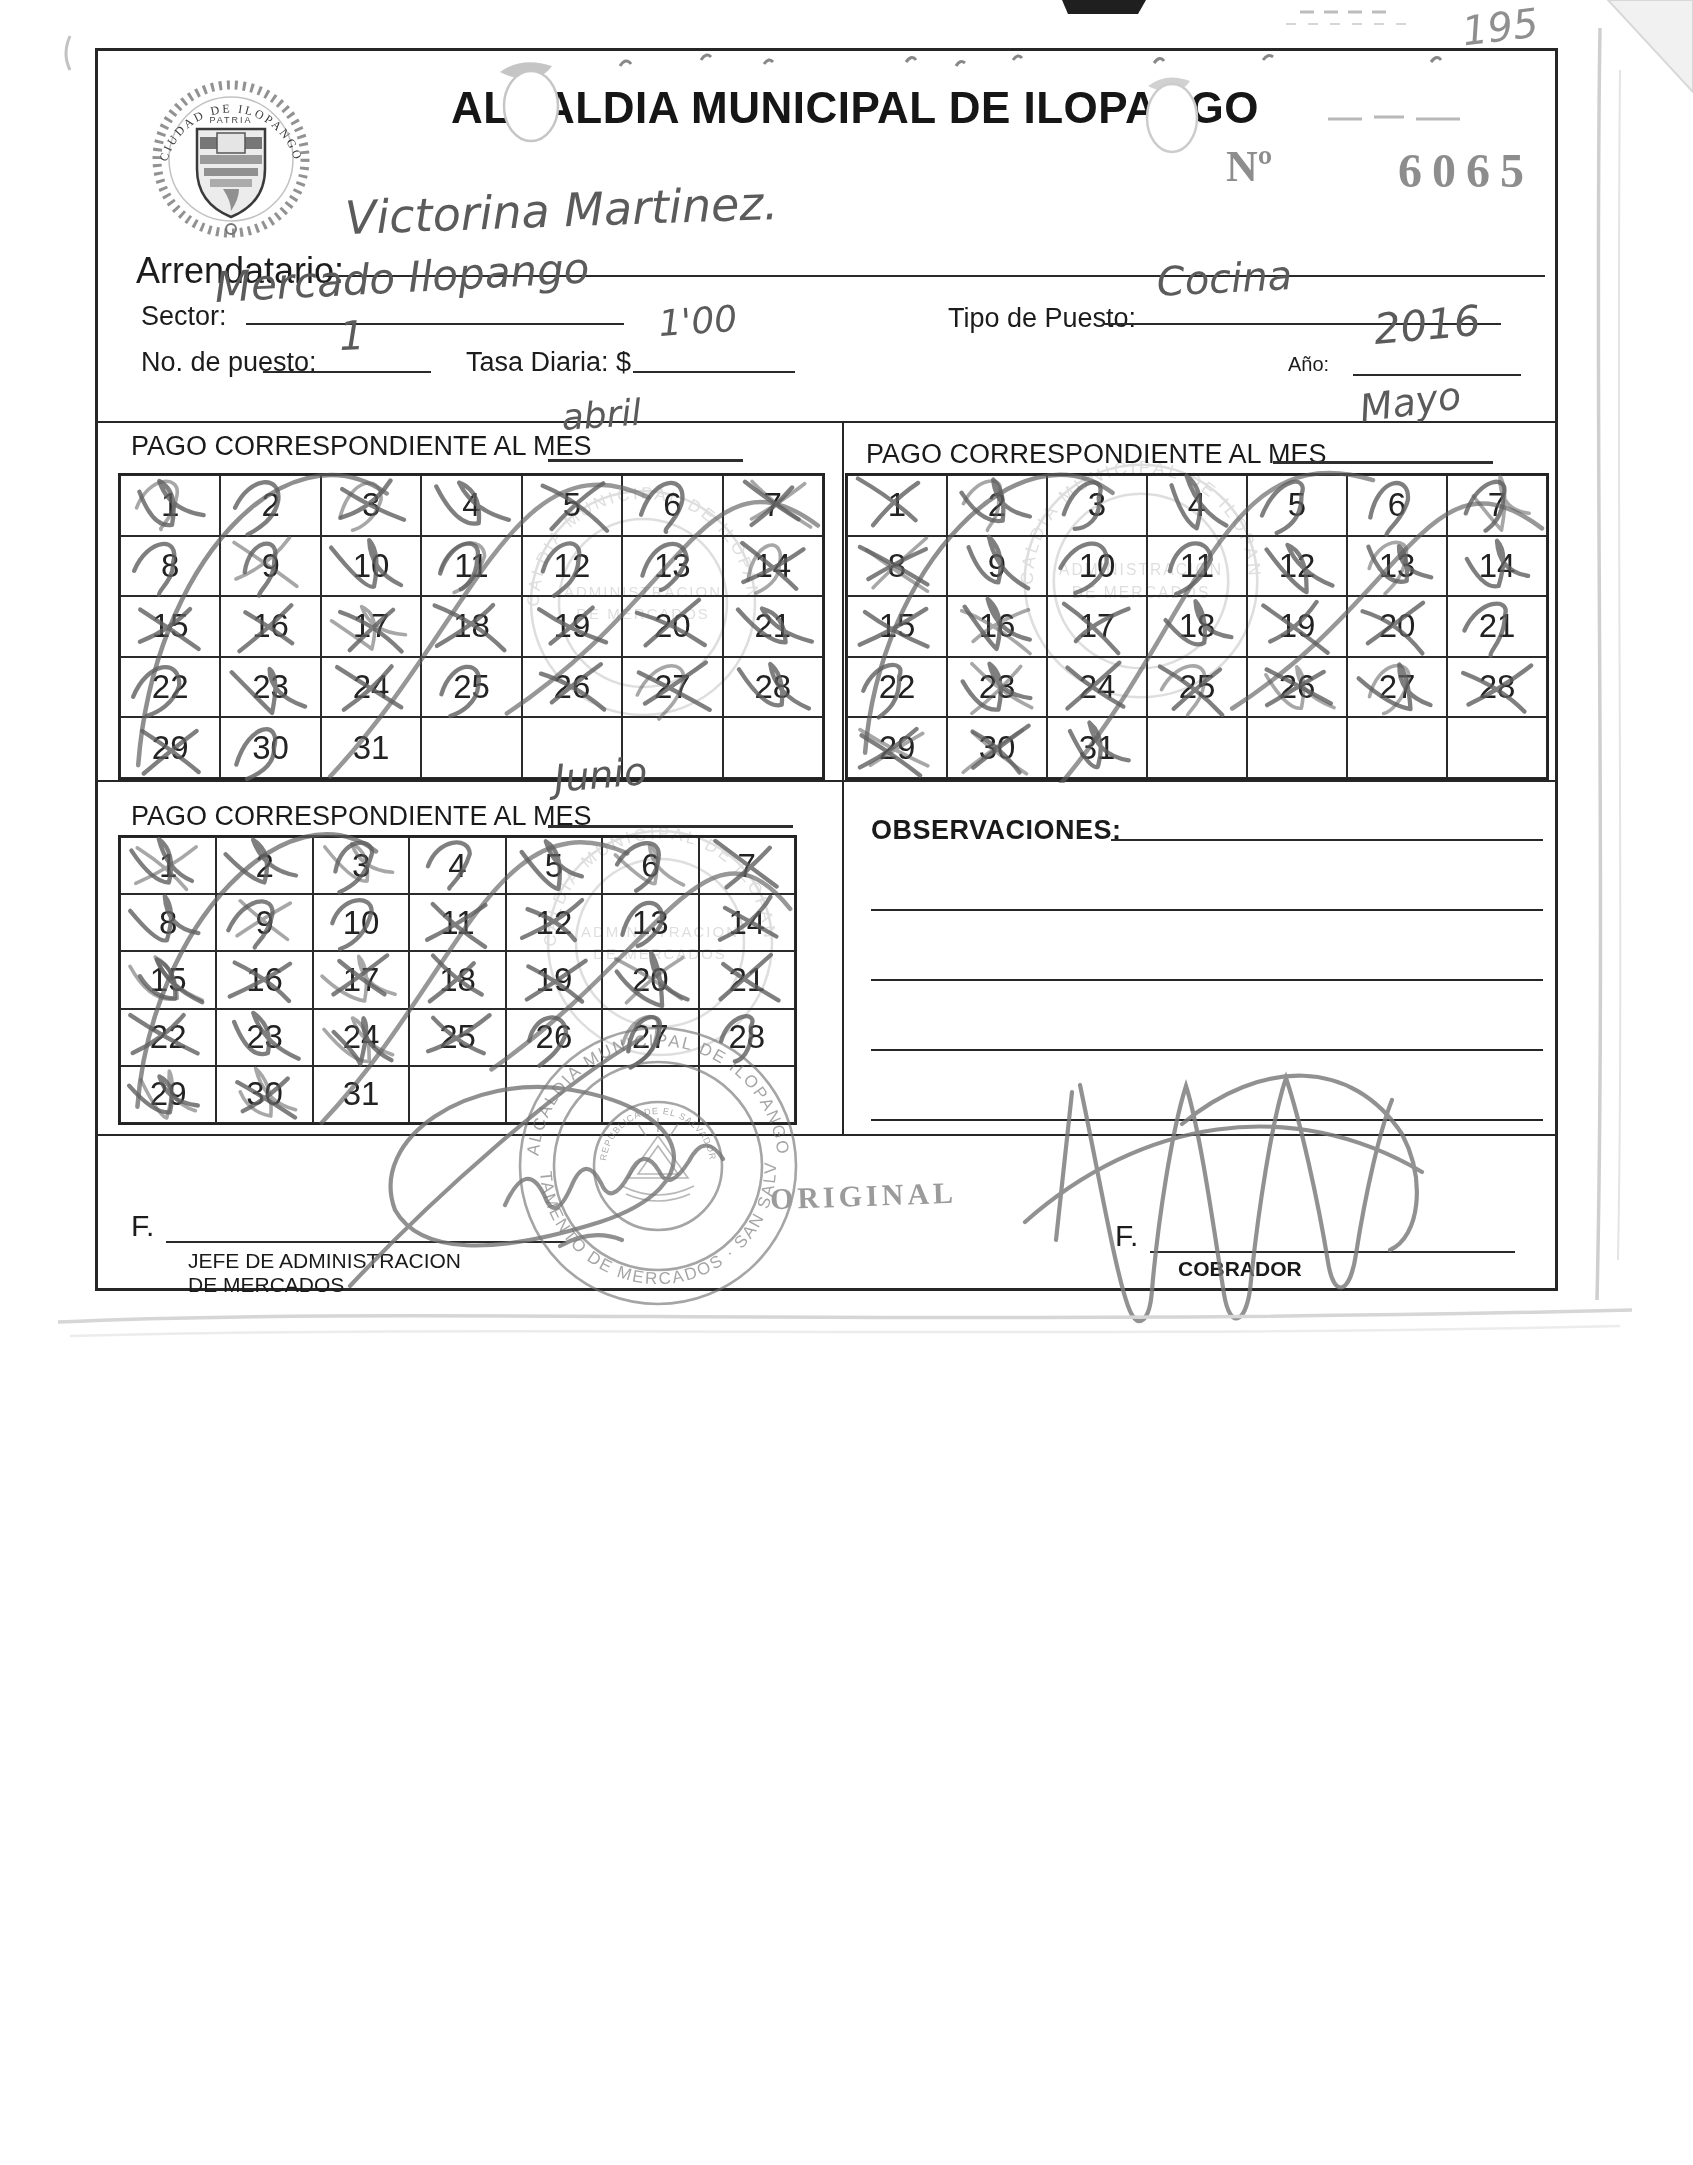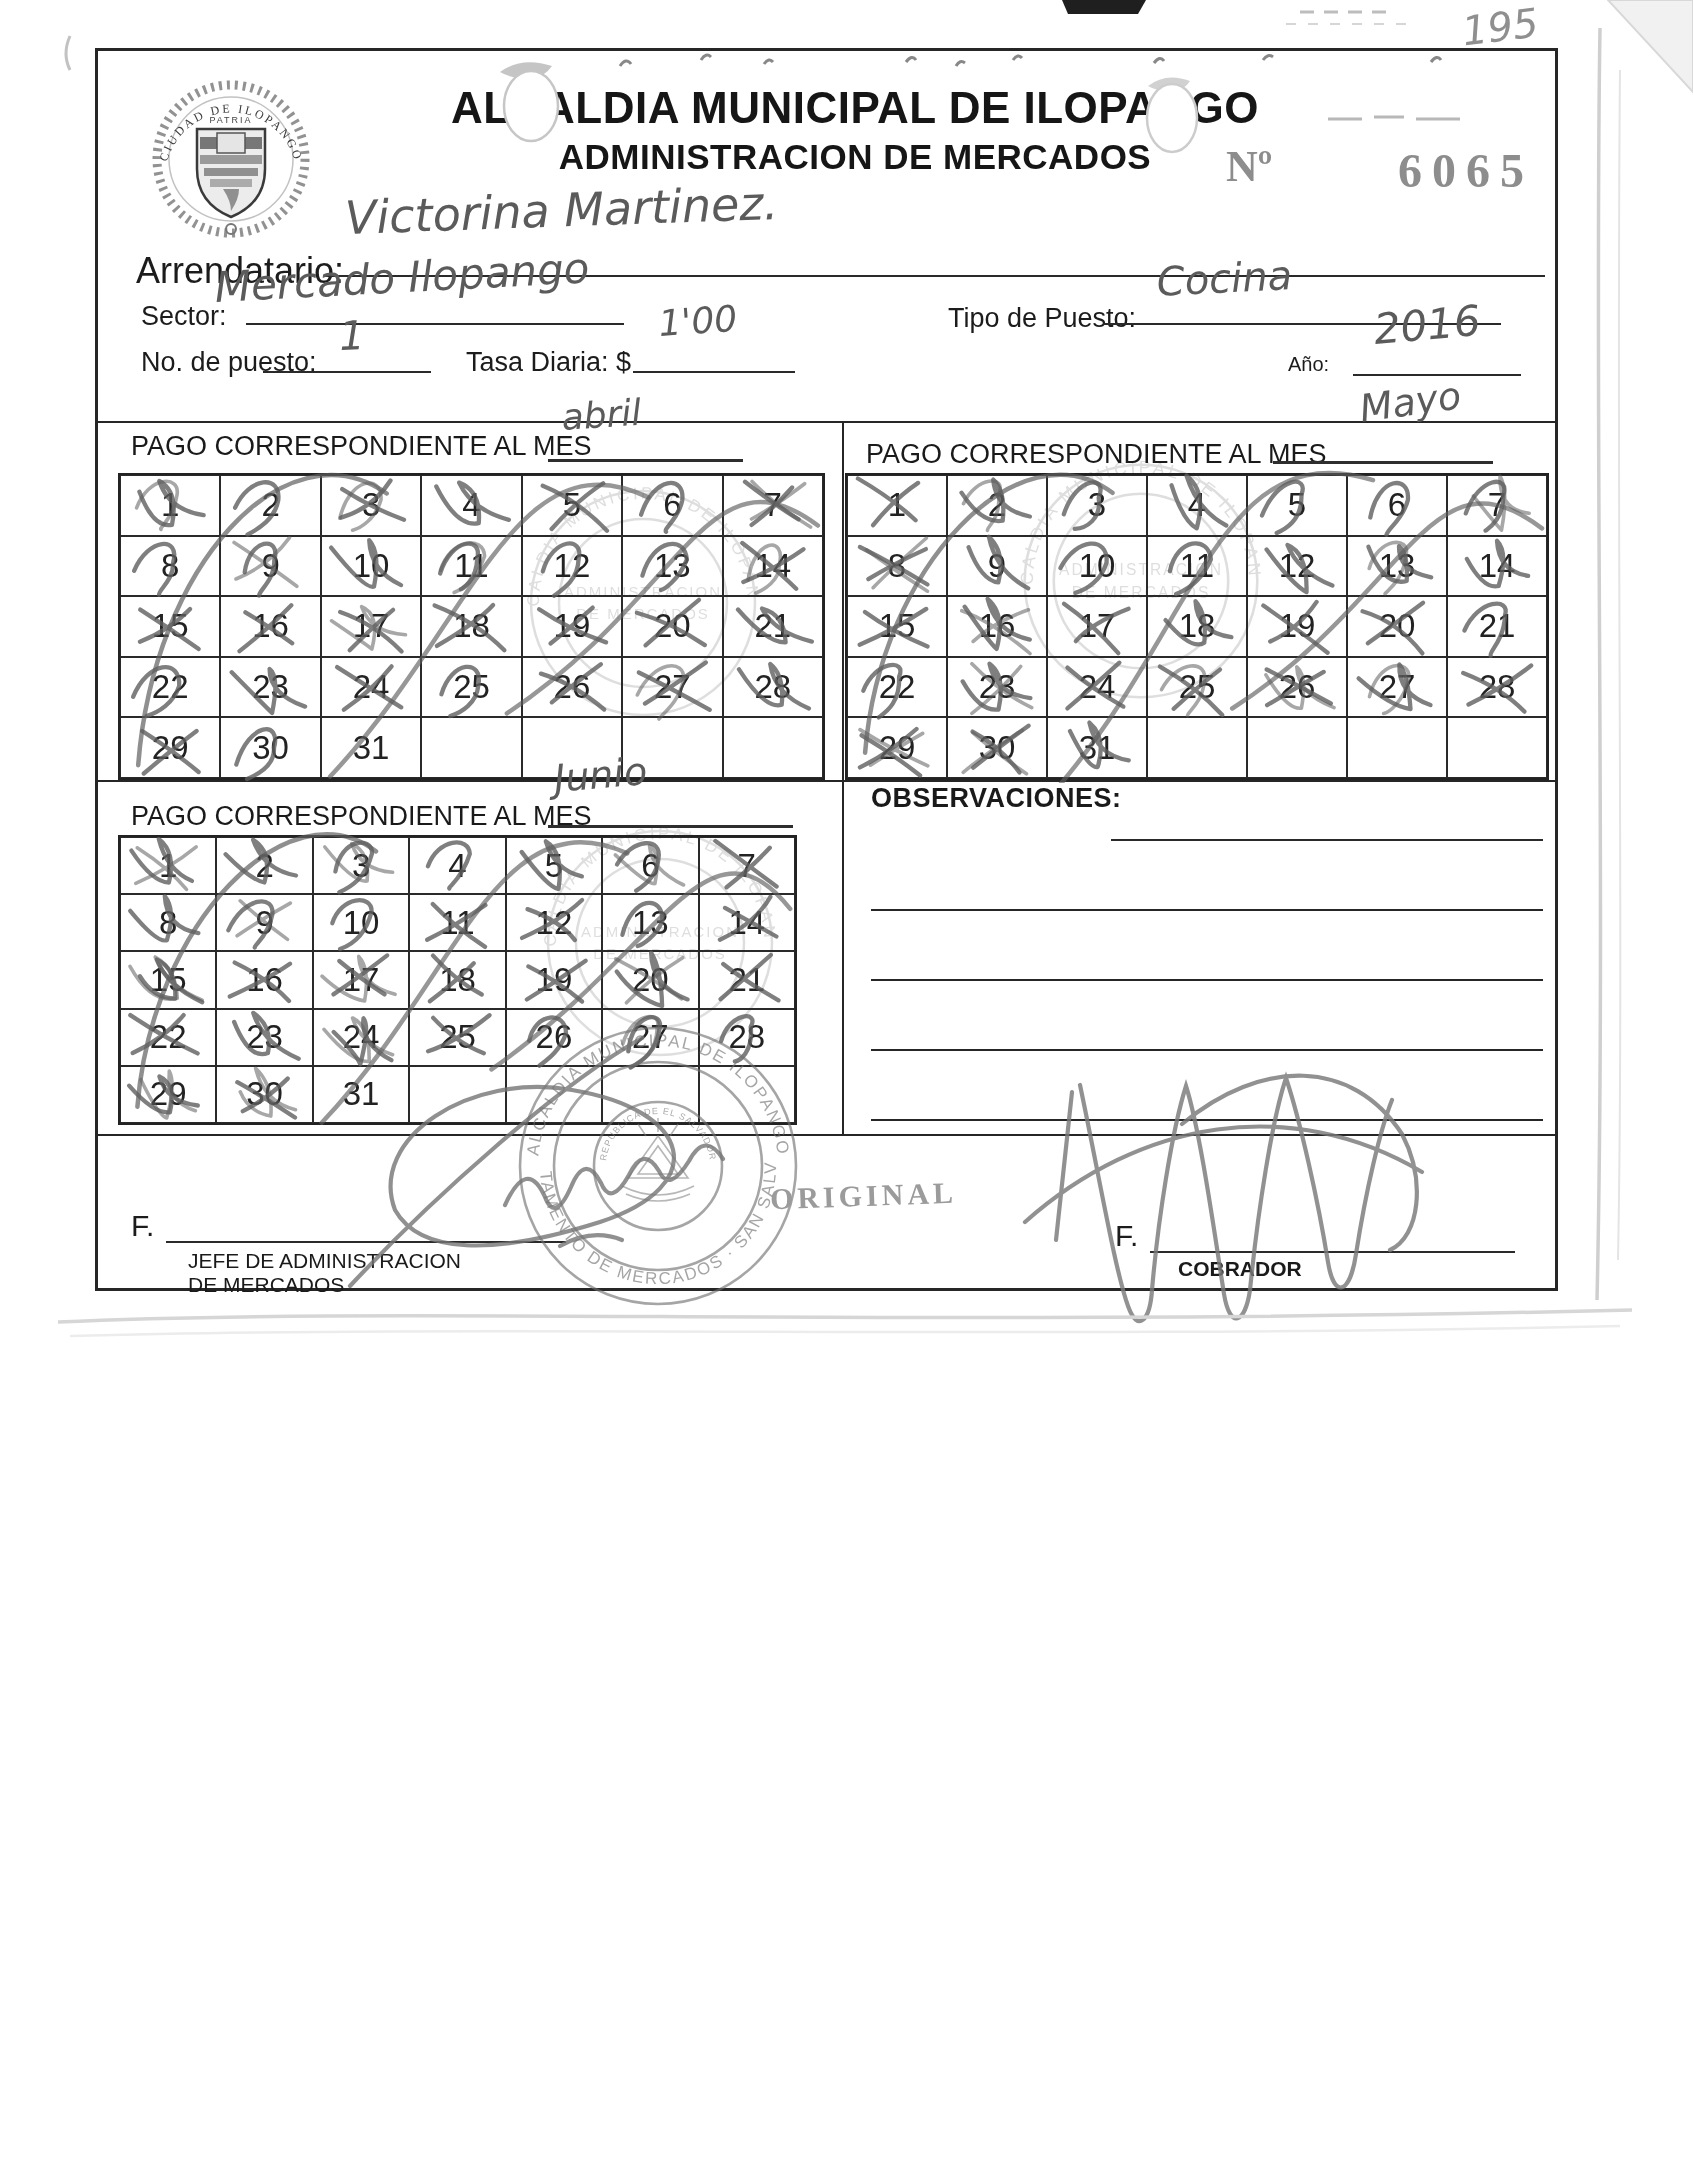--- a/index.html
+++ b/index.html
@@ -60,21 +60,20 @@
       <rect x="60" y="66" width="62" height="12" fill="#5a5a5a" opacity=".8"></rect>
       <rect x="77" y="62" width="28" height="20" fill="#e5e5e5" stroke="#555" stroke-width="1.5"></rect>
       <rect x="60" y="84" width="62" height="9" fill="#787878" opacity=".7"></rect>
       <rect x="64" y="97" width="54" height="8" fill="#696969" opacity=".7"></rect>
       <path d="M70 108 h42 v8 h-42 z" fill="#808080" opacity=".6"></path>
       <path d="M83 118 q8 12 8 22 q8 -12 8 -22 z" fill="#6a6a6a" opacity=".7"></path>
       <circle cx="91" cy="158" r="5" fill="none" stroke="#777" stroke-width="2"></circle>
     </svg>
 
     <div class="abs title1" style="left:257px;top:32px;width:1000px;">ALCALDIA MUNICIPAL DE ILOPANGO</div>
-    <div class="abs title2" style="left:257px;top:86px;width:1000px;">ADMINISTRACION DE MERCADOS</div>
 
     <span class="abs stampnum" style="left:1128px;top:90px;font-size:44px;font-weight:700;">Nº</span>
     <svg class="abs" style="left:1228px;top:60px;" width="140" height="14" viewBox="0 0 140 14">
       <path d="M2 8 h34 M48 6 h30 M90 8 h44" stroke="#b8b8b8" stroke-width="3" fill="none"></path>
     </svg>
     <span class="abs stampnum" style="left:1300px;top:92px;font-size:48px;font-weight:700;letter-spacing:10px;">6065</span>
 
     <span class="abs lbl" style="left:38px;top:199px;font-size:36px;">Arrendatario:</span>
     <div class="abs fline" style="left:225px;top:180px;width:1222px;height:44px;"></div>
     <span class="abs hw" style="left:248px;top:140px;font-size:46px;">Victorina Martinez.</span>
@@ -579,21 +578,21 @@
           <path d="M21.1 322.7 Q46.1 351.3 61.9 349.3 Q68.2 321.4 51.4 313.5 Q58.5 338.8 89.8 342.5" fill="none" stroke="#5f5f5f" stroke-width="4.3" opacity="0.8" stroke-linecap="round" stroke-linejoin="round"></path>
           <path d="M32.9 316.7 Q50.7 353.2 58.7 354.9 Q68.2 321.4 61.3 308.1 Q58.5 338.8 87.4 347.7" fill="none" stroke="#5f5f5f" stroke-width="3.6" opacity="0.55" stroke-linecap="round" stroke-linejoin="round"></path>
           <path d="M129.3 319.2 Q159.3 335.8 187 354.5 M179.7 315.6 Q159.3 335.8 134.8 348.2" fill="none" stroke="#5f5f5f" stroke-width="4.3" opacity="0.8" stroke-linecap="round" stroke-linejoin="round"></path>
           <path d="M132.3 328.9 Q140.6 348.9 162.8 353.1 Q165.2 321.4 147.6 305.2 Q155.5 338.8 187.5 346.7" fill="none" stroke="#5f5f5f" stroke-width="3.6" opacity="0.55" stroke-linecap="round" stroke-linejoin="round"></path>
           <path d="M29.4 343.7 C44 159,180.6 22,268 88.4" fill="none" stroke="#5f5f5f" stroke-width="4.5" opacity="0.7" stroke-linecap="round" stroke-linejoin="round"></path>
           <path d="M213.7 359.7 C349.5 217,388.8 32,519.3 90.4" fill="none" stroke="#5f5f5f" stroke-width="4.5" opacity="0.65" stroke-linecap="round" stroke-linejoin="round"></path>
           <path d="M383.5 306.4 C553.2 188,598.7 42,682.2 145.8" fill="none" stroke="#5f5f5f" stroke-width="4.5" opacity="0.65" stroke-linecap="round" stroke-linejoin="round"></path>
         </svg>
     </div>
 
-    <span class="abs obs-label" style="left:773px;top:732px;">OBSERVACIONES:</span>
+    <span class="abs obs-label" style="left:773px;top:764px;">OBSERVACIONES:</span>
     <div class="abs fline" style="left:1013px;top:748px;width:432px;height:40px;"></div>
     <div class="abs hline" style="left:773px;top:858px;width:672px;"></div>
     <div class="abs hline" style="left:773px;top:928px;width:672px;"></div>
     <div class="abs hline" style="left:773px;top:998px;width:672px;"></div>
     <div class="abs hline" style="left:773px;top:1068px;width:672px;"></div>
 
     <svg class="abs stamp-big" style="left:412px;top:967px;" width="296" height="296" viewBox="0 0 296 296">
       <defs>
         <path id="bb1" d="M 28 148 A 120 120 0 0 1 268 148"></path>
         <path id="bb2" d="M 30 148 A 118 118 0 0 0 266 148"></path>

